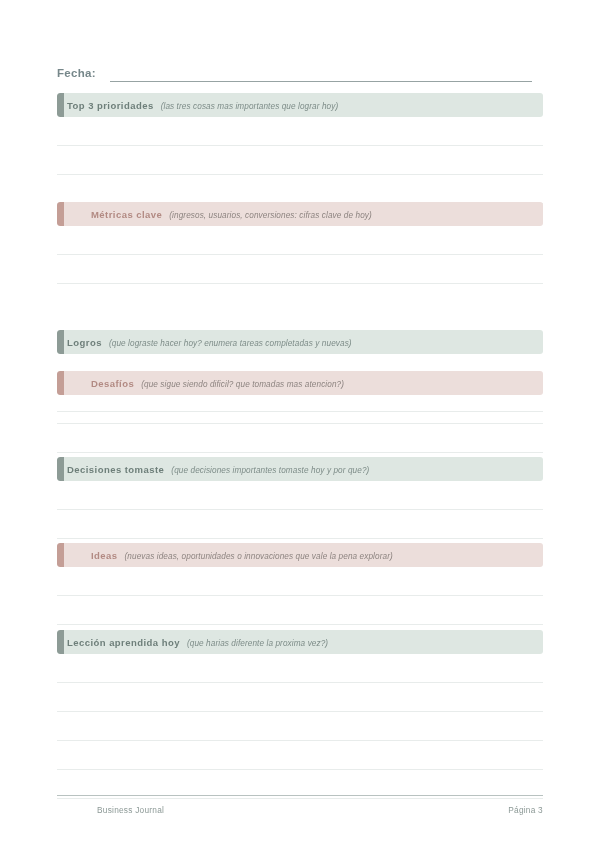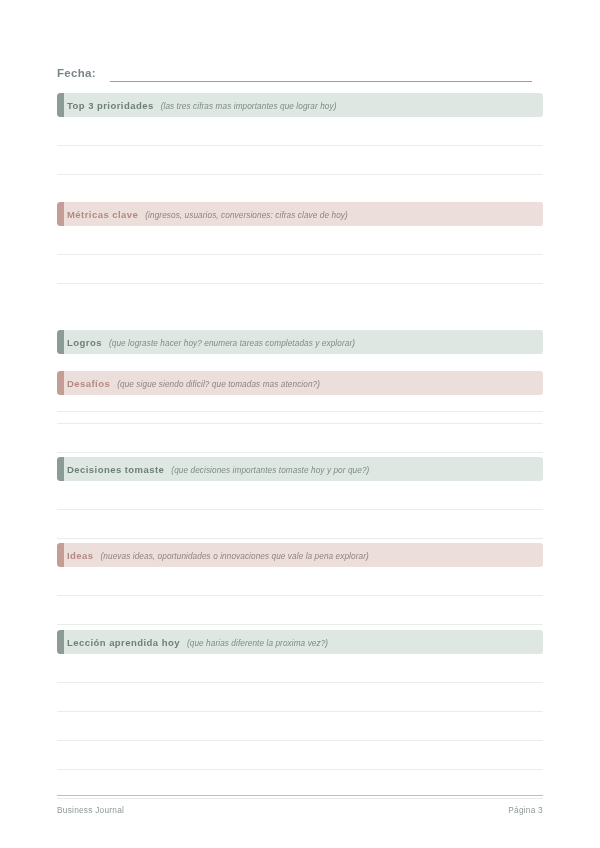--- a/index.html
+++ b/index.html
@@ -92,21 +92,21 @@
 
   
   .v-green .sec-head { background: #dee7e2; }
   .v-green .accent { background: #8d9b96; }
   .v-green .sec-title { color: #6e7f7a; }
   .v-green .sec-hint { color: #7d8c88; }
 
   
   .v-pink .sec-head { background: #ecdedb; }
   .v-pink .accent { background: #c49e96; }
-  .v-pink .sec-title { color: #b28a83; }
+  .v-pink .sec-title { color: #b28a83; margin-left: 24px; }
   .v-pink .sec-hint { color: #8d8480; }
 
   
   .lines { margin-top: 0; }
   .wline {
     height: 28px;
     border-bottom: 1px solid #e8eceb;
   }
 
   
@@ -121,39 +121,40 @@
     width: 100%;
   }
   .footer-row {
     margin-top: 9px;
     display: flex;
     justify-content: space-between;
     align-items: baseline;
     font-size: 8.3px;
     color: #8c9996;
     letter-spacing: 0.25px;
+    margin-left: 40px;
   }
 </style>
 </head>
 <body>
 
 <div class="page">
 
   <div class="date-row">
     <span class="date-label">Fecha:</span>
     <span class="date-rule"></span>
   </div>
 
   <div id="sections-host">
       <div class="section v-green" style="top: 93px;">
         <div class="sec-head">
           <span class="accent"></span>
           <div class="titles">
             <span class="sec-title">Top 3 prioridades</span>
-            <span class="sec-hint">(las tres cifras mas importantes que lograr hoy)</span>
+            <span class="sec-hint">(las tres cosas mas importantes que lograr hoy)</span>
           </div>
         </div>
         <div class="lines">
           <div class="wline"></div>
           <div class="wline"></div>
           <div class="wline"></div>
         </div>
       </div>
       <div class="section v-pink" style="top: 202px;">
         <div class="sec-head">
@@ -166,21 +167,21 @@
         <div class="lines">
           <div class="wline"></div>
           <div class="wline"></div>
         </div>
       </div>
       <div class="section v-green" style="top: 288px; margin-top: 42px;">
         <div class="sec-head">
           <span class="accent"></span>
           <div class="titles">
             <span class="sec-title">Logros</span>
-            <span class="sec-hint">(que lograste hacer hoy? enumera tareas completadas y explorar)</span>
+            <span class="sec-hint">(que lograste hacer hoy? enumera tareas completadas y nuevas)</span>
           </div>
         </div>
         <div class="lines">
           <div class="wline"></div>
           <div class="wline"></div>
         </div>
       </div>
       <div class="section v-pink" style="top: 371px;">
         <div class="sec-head">
           <span class="accent"></span>

